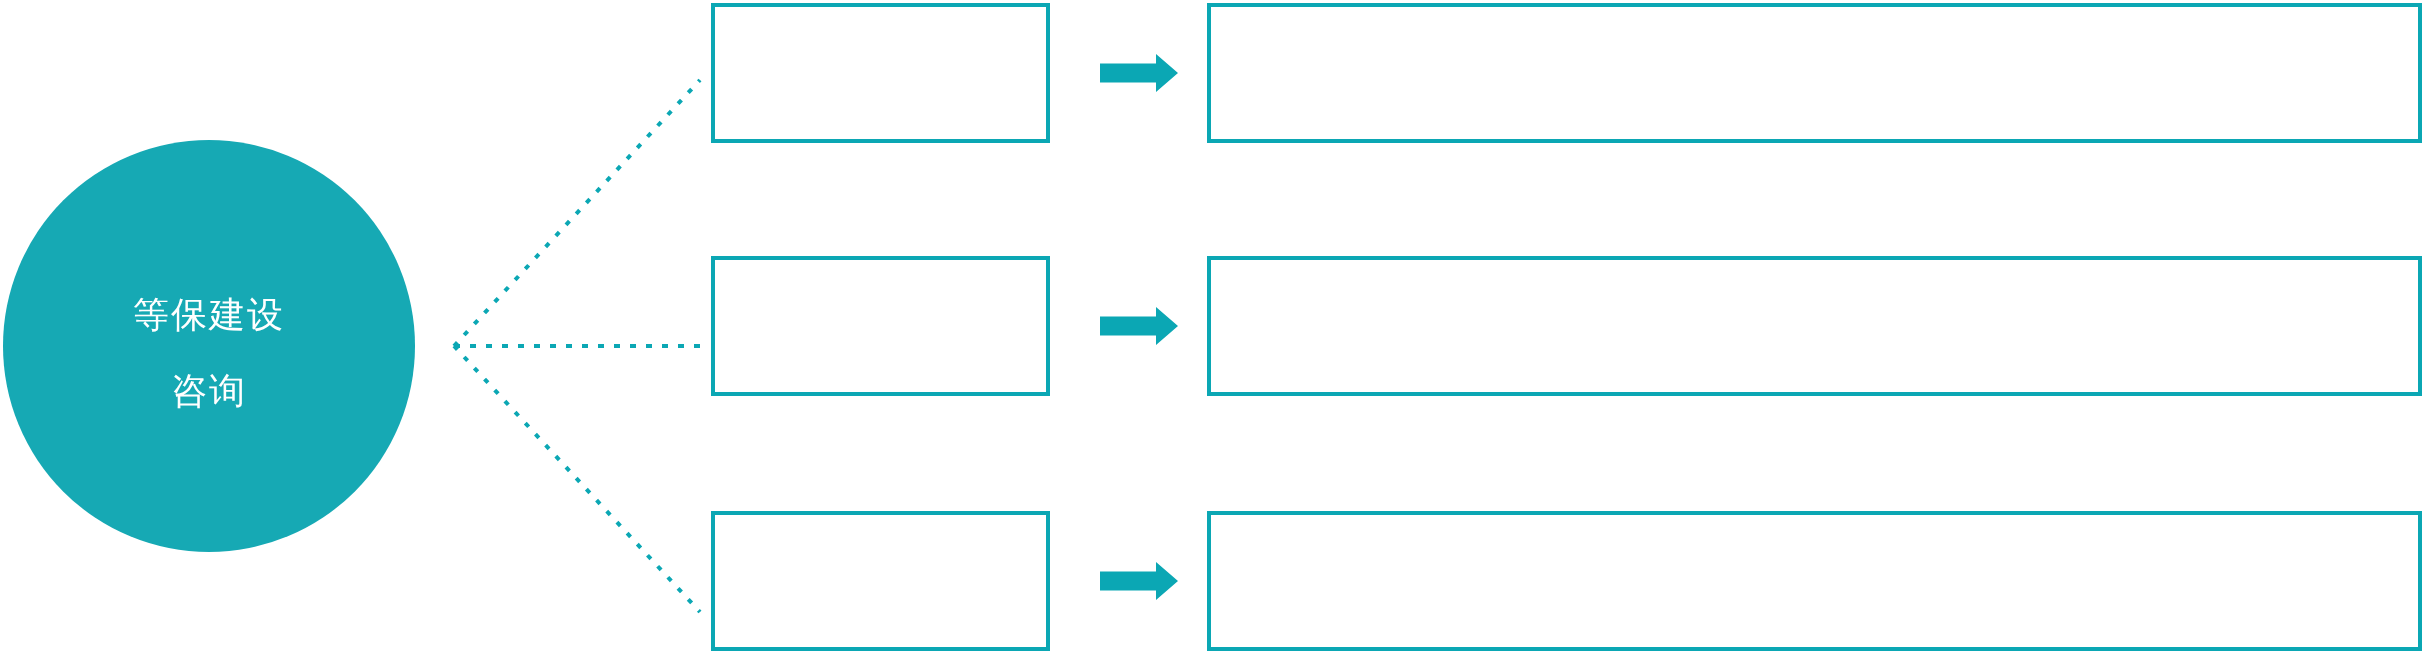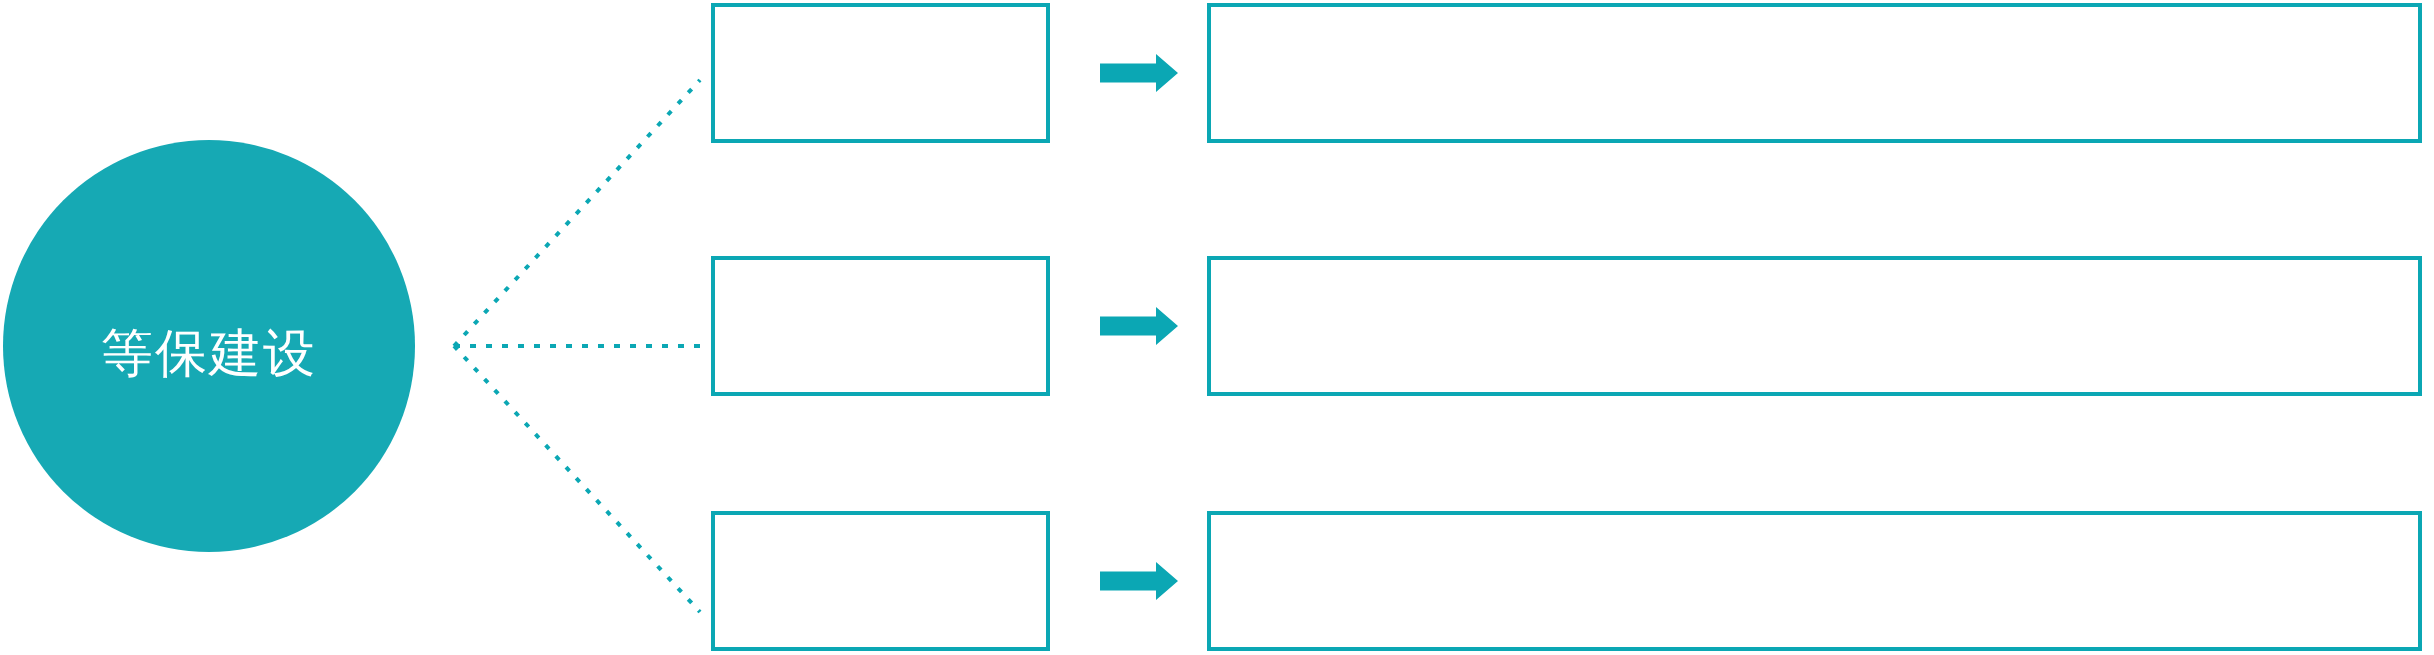--- a/index.html
+++ b/index.html
@@ -26,21 +26,21 @@
     background: var(--hub-fill, #16A9B4);
     display: flex;
     flex-direction: column;
     align-items: center;
     justify-content: center;
     padding-top: 14px;
     box-sizing: border-box;
   }
   .hub-line {
     color: var(--hub-text, #ffffff);
-    font-size: 52px;
+    font-size: 36px;
     font-weight: 300;
     line-height: 76px;
     letter-spacing: 2px;
     text-align: center;
     white-space: nowrap;
   }
   
   .connectors {
     position: absolute;
     left: 0;
@@ -93,20 +93,21 @@
 <div class="canvas">
 
   <svg class="connectors" viewBox="0 0 2434 655" xmlns="http://www.w3.org/2000/svg">
     <line x1="454" y1="346" x2="700" y2="80" stroke="#0BA7B4" stroke-width="4" stroke-dasharray="5 10"></line>
     <line x1="454" y1="346" x2="702" y2="346" stroke="#0BA7B4" stroke-width="4" stroke-dasharray="6 10"></line>
     <line x1="454" y1="346" x2="700" y2="612" stroke="#0BA7B4" stroke-width="4" stroke-dasharray="5 10"></line>
   </svg>
 
   <div class="hub">
     <span class="hub-line">等保建设</span>
+    <span class="hub-line">咨询</span>
   </div>
 
   <div class="row row-1">
     <div class="step-box">
       <span class="box-label"></span>
     </div>
     <svg class="arrow-wrap" viewBox="0 0 78 40" xmlns="http://www.w3.org/2000/svg">
       <polygon points="0,10.5 56,10.5 56,1 78,20 56,39 56,29.5 0,29.5" fill="#0BA7B4"></polygon>
     </svg>
     <div class="detail-box">

